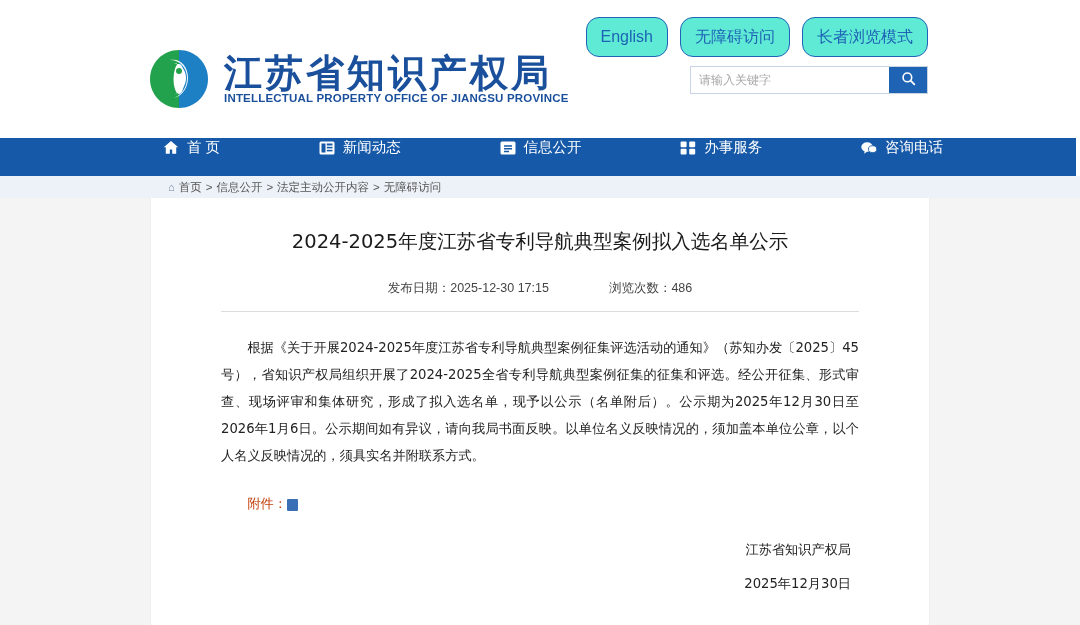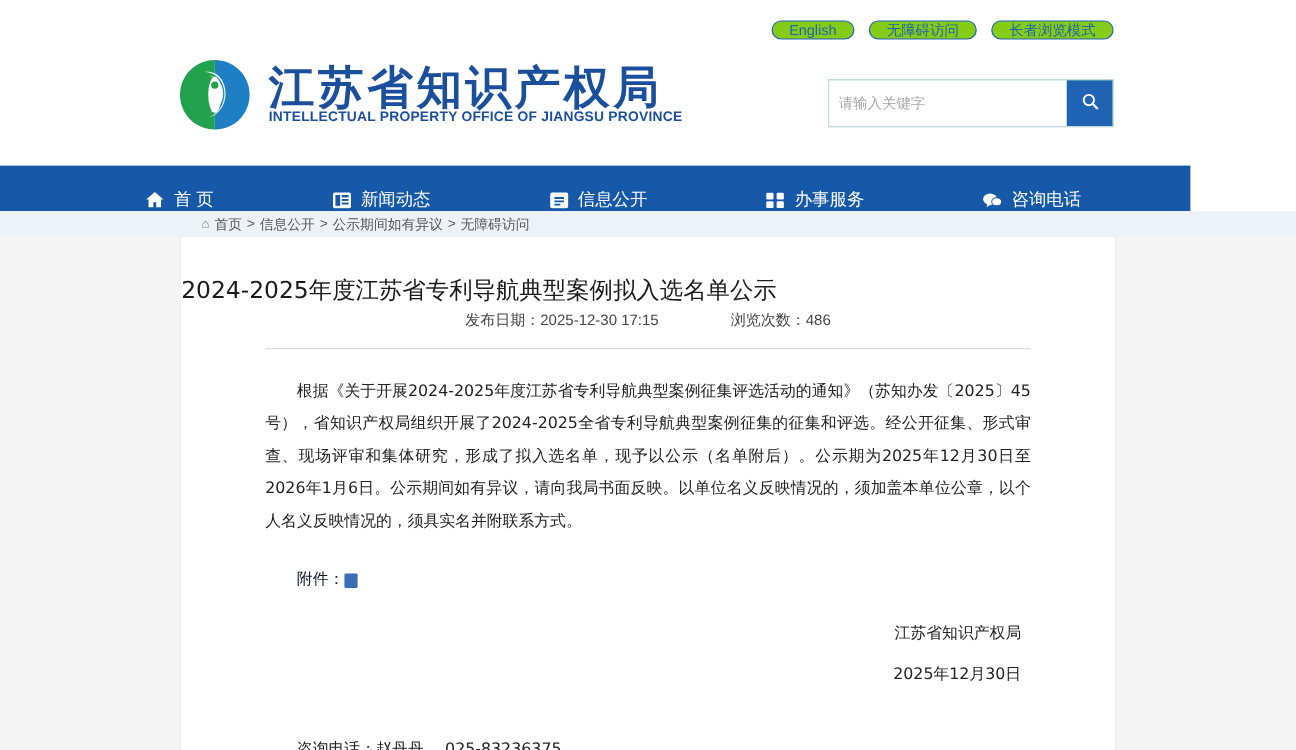--- a/index.html
+++ b/index.html
@@ -13,24 +13,24 @@
   .page { position: relative; width: 1080px; height: 625px; background:#fff; }
 
   
   .topbar {
     position: absolute; top: 17px; right: 152px;
     display: flex; gap: 12px; align-items: center;
   }
   .pill {
     border: 1px solid #1f63b5;
     color: #1f63b5;
-    background: #84cc16;
+    background: #5eead4;
     border-radius: 13px;
-    font-size: 12px;
-    height: 16px;
+    font-size: 16px;
+    height: 40px;
     padding: 0 14px;
     display: flex; align-items: center; justify-content: center;
     white-space: nowrap;
     cursor: pointer;
   }
 
   
   .header { position: absolute; top: 0; left: 0; width: 1080px; height: 138px; background:#fff; }
 
   .logo-wrap { position: absolute; left: 148px; top: 48px; display: flex; align-items: center; }
@@ -51,42 +51,42 @@
     color: #1a4f9c;
     letter-spacing: 0.2px;
     margin-top: 0;
   }
 
   
   .search-wrap {
     position: absolute; right: 152px; top: 66px;
     display: flex; align-items: stretch;
     border: 1px solid #c9d4e2;
-    width: 238px; height: 40px;
-    background: #86efac;
+    width: 238px; height: 28px;
+    background: #fdba74;
   }
   .search-input {
     border: none; outline: none;
     flex: 1;
     font-size: 12px;
     color: #333;
     padding: 0 8px;
     font-family: "Liberation Sans", sans-serif;
   }
   .search-input::placeholder { color: #a8a8a8; }
   .search-btn {
     width: 38px; background: #1f63b5; border: none; cursor: pointer;
     display: flex; align-items: center; justify-content: center;
   }
 
   
   .nav {
-    position: absolute; top: 138px; left: 0; width: 992px; height: 38px;
+    position: absolute; top: 138px; left: 0; width: 1076px; height: 38px;
     background: #1659a8;
-    display: flex; align-items: flex-end;
+    display: flex; align-items: flex-start;
     justify-content: center;
     gap: 0;
   }
   .nav-inner { display: flex; width: 780px; justify-content: space-between; align-items:center; margin-left: 30px;}
   .nav-item {
     display: flex; align-items: center; gap: 8px;
     color: #ffffff; font-size: 14.5px; cursor: pointer;
     white-space: nowrap;
   }
   .nav-ico { display:flex; align-items:center; justify-content:center; width:16px; height:16px; }
@@ -111,30 +111,30 @@
     position: absolute; top: 198px; left: 150px;
     width: 780px; height: 427px;
     background: #fff;
     border-left: 1px solid #efefef;
     border-right: 1px solid #efefef;
   }
   .bg-left { position:absolute; top:198px; left:0; width:150px; height:427px; background:#f4f4f4; }
   .bg-right { position:absolute; top:198px; left:930px; width:150px; height:427px; background:#f4f4f4; }
 
   .doc-title {
-    text-align: left;
+    text-align: center;
     font-size: 19.5px;
     color: #1a1a1a;
     font-weight: normal;
     margin: 0;
     padding-top: 30px;
     font-family: "DejaVu Sans", "Liberation Sans", sans-serif;
   }
   .meta {
-    margin-top: 4px;
+    margin-top: 25px;
     display: flex; justify-content: center; gap: 60px;
     font-size: 12.5px; color: #444;
   }
   .hr {
     margin: 14px 70px 0 70px;
     border-top: 1px solid #dcdcdc;
   }
 
   .body-text {
     margin: 22px 70px 0 70px;
@@ -142,21 +142,21 @@
     line-height: 27px;
     color: #222;
     text-align: justify;
     font-family: "DejaVu Sans", "Liberation Sans", sans-serif;
   }
   .body-text p { margin: 0 0 26px 0; text-indent: 2em; }
 
   .attach {
     margin: 8px 70px 0 70px;
     font-size: 13.2px;
-    color: #0f172a;
+    color: #c2410c;
     display: flex; align-items: center;
     text-indent: 0;
     padding-left: 2em;
     font-family: "DejaVu Sans", "Liberation Sans", sans-serif;
     text-align: right;
   }
   .doc-ico {
     display:inline-block; width:11px; height:12px; margin: 0 3px 0 0;
     background:#3b6fb5; position: relative; top:1px;
     border-radius:1px;
@@ -283,21 +283,21 @@
     </div>
   </div>
 
   <div class="crumbbar">
     <div class="crumb">
       <span class="home-ico">⌂</span>
       <a>首页</a>
       <span>&gt;</span>
       <a>信息公开</a>
       <span>&gt;</span>
-      <a>公示期间如有异议</a>
+      <a>法定主动公开内容</a>
       <span>&gt;</span>
       <a>无障碍访问</a>
     </div>
   </div>
 
   <div class="bg-left"></div>
   <div class="bg-right"></div>
 
   <div class="panel">
     <h1 class="doc-title">2024-2025年度江苏省专利导航典型案例拟入选名单公示</h1>

